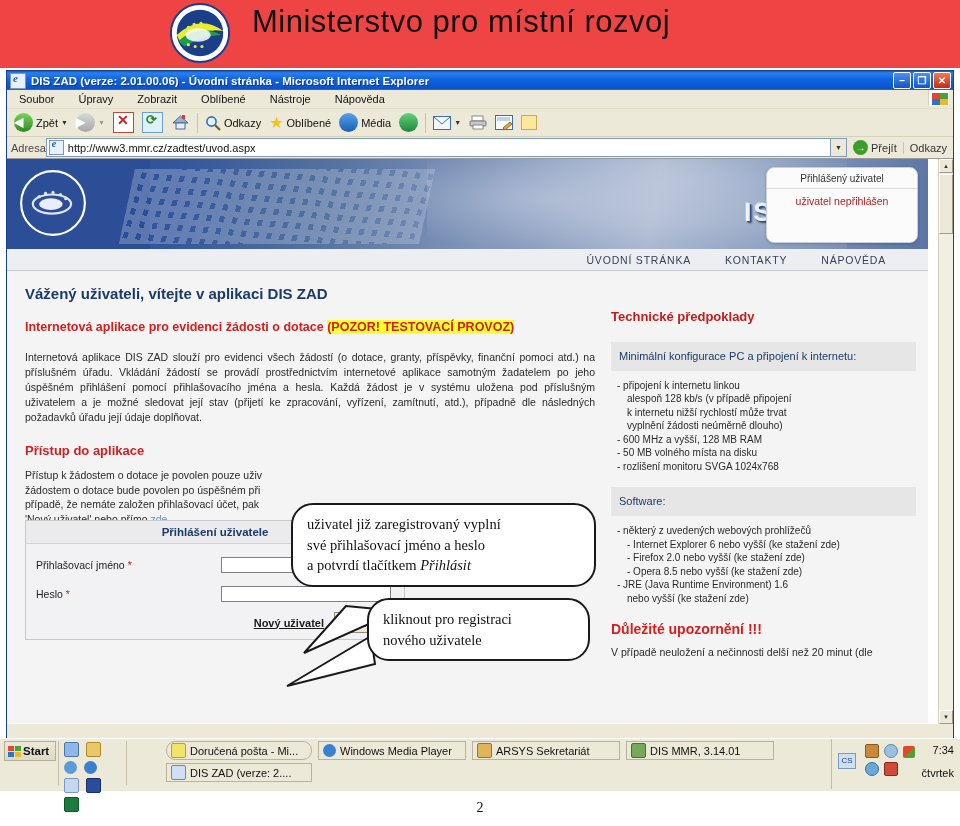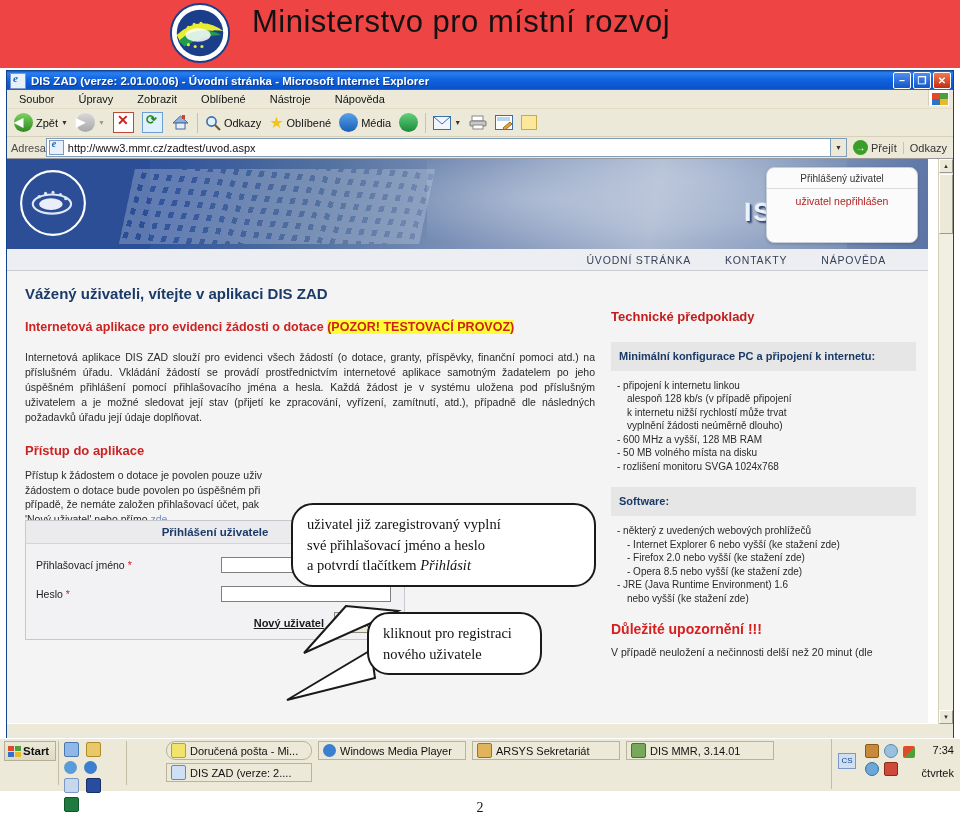--- a/index.html
+++ b/index.html
@@ -181,21 +181,21 @@
   p.body{
     font-size:10.5px;color:#2a2a2a;margin:0;line-height:1.42;text-align:justify;
   }
   h2.sec{
     font-size:13px;font-weight:bold;color:#cc2222;margin:18px 0 10px 0;
   }
   h2.sec.dark{color:#c21d1d;}
   a.lnk{color:#6d92c4;text-decoration:none;}
 
   .rbox-title{
-    background:#e6e6e6;font-size:11px;font-weight:bold;color:#1a3a68;
+    background:#e6e6e6;font-size:11px;font-weight:normal;color:#1a3a68;
     padding:7px 8px;line-height:1.35;
   }
   ul.rlist{margin:8px 0 0 0;padding:0 0 0 6px;list-style:none;}
   ul.rlist li{font-size:10px;color:#2a2a2a;line-height:1.35;padding-left:8px;text-indent:-8px;}
   ul.rlist li.ind{padding-left:18px;text-indent:-8px;}
   h2.warn{font-size:14px;font-weight:bold;color:#d61f1f;margin:16px 0 8px 0;}
   p.warnbody{font-size:10.5px;color:#2a2a2a;margin:0;line-height:1.4;}
 
   
   #form-panel{
@@ -225,21 +225,21 @@
 
   
   .callout{position:absolute;z-index:40;}
   .callout .bubble{
     background:#fff;border:2px solid #1a1a1a;border-radius:22px;
     font-family:"Liberation Serif",serif;font-size:14.5px;color:#111;
     padding:9px 14px;line-height:1.42;position:relative;z-index:2;
   }
   .callout svg{position:absolute;overflow:visible;z-index:1;}
   #callout-1{left:291px;top:503px;width:305px;}
-  #callout-2{left:367px;top:612px;width:175px;}
+  #callout-2{left:367px;top:598px;width:223px;}
 
   
   #taskbar{
     position:absolute;left:0;top:738px;width:960px;height:52px;
     background:#ece9d8;border-top:1px solid #ffffff;
     font-size:11px;color:#111;
   }
   #tb-row{position:relative;height:52px;}
   #start-btn{
     position:absolute;left:4px;top:2px;width:52px;height:20px;

